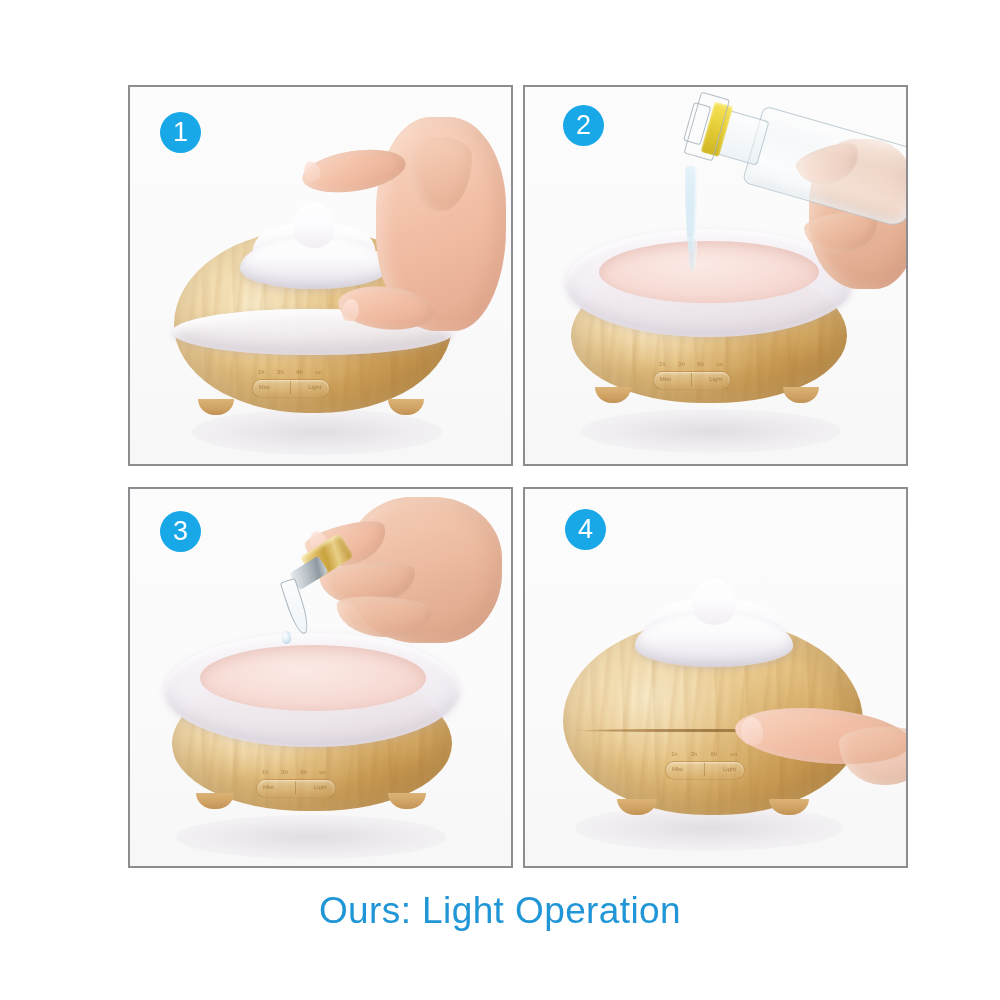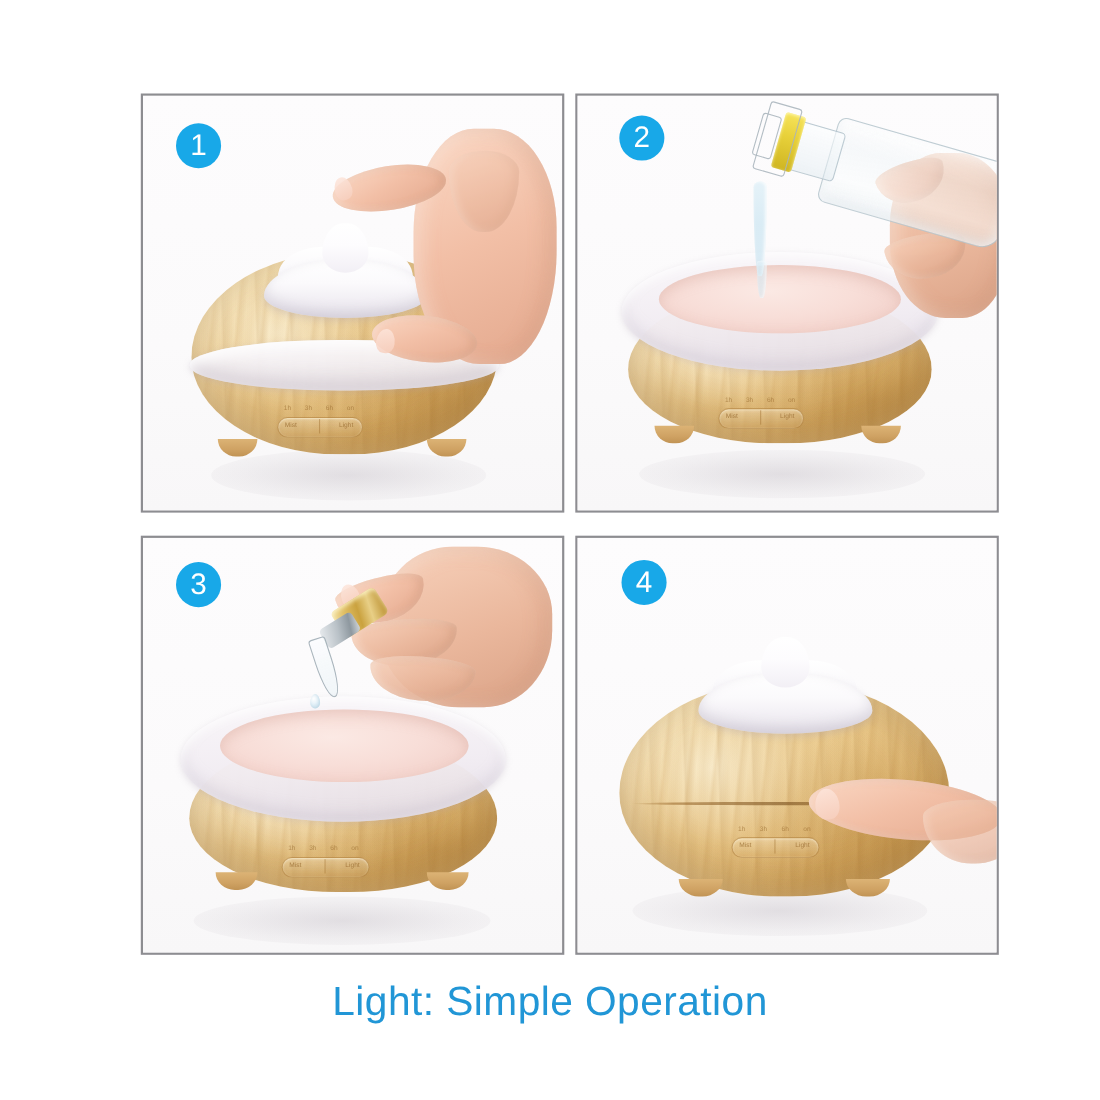--- a/index.html
+++ b/index.html
@@ -578,15 +578,15 @@
           <div class="nail" style="left:6px; top:12px; width:22px; height:28px; transform:rotate(-6deg);"></div>
           <div class="finger skin-b" style="left:104px; top:22px; width:92px; height:58px; opacity:.7;"></div>
         </div>
 
         <div class="badge b4">4</div>
       </div>
     </div>
 
   </div>
 
-  <div id="caption">Light: Simple Operation</div>
+  <div id="caption">Ours: Light Operation</div>
 
 </div>
 
 </body></html>

